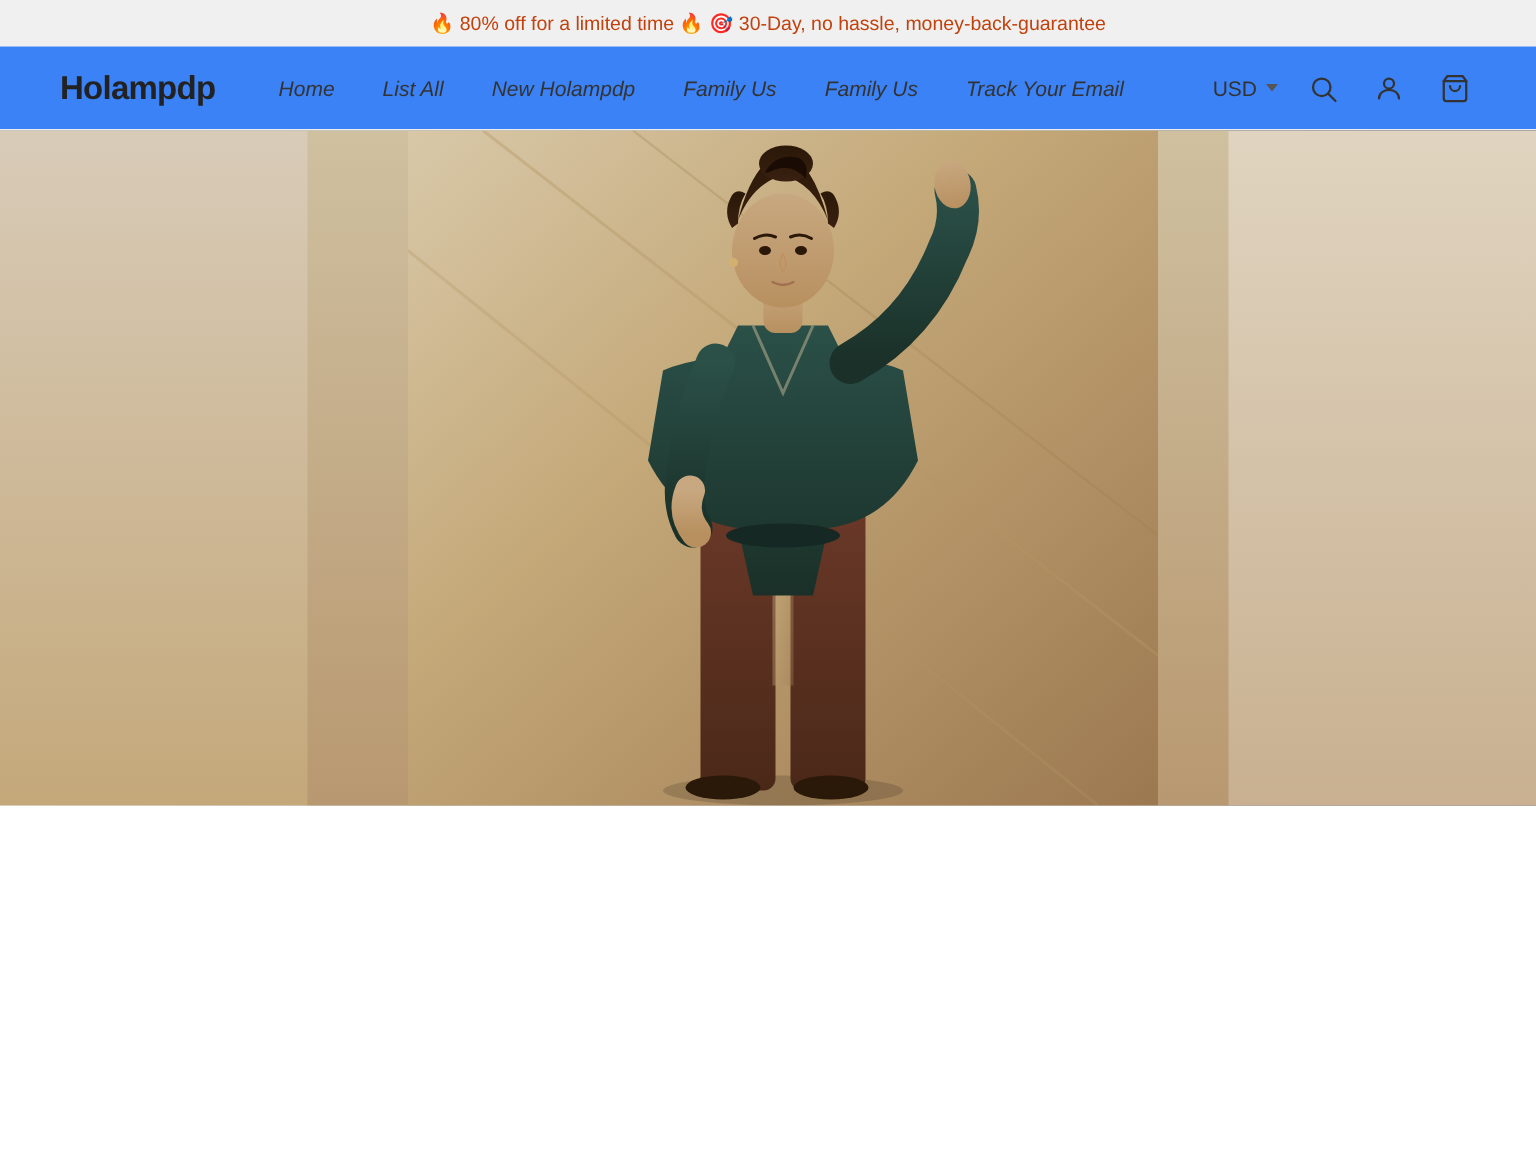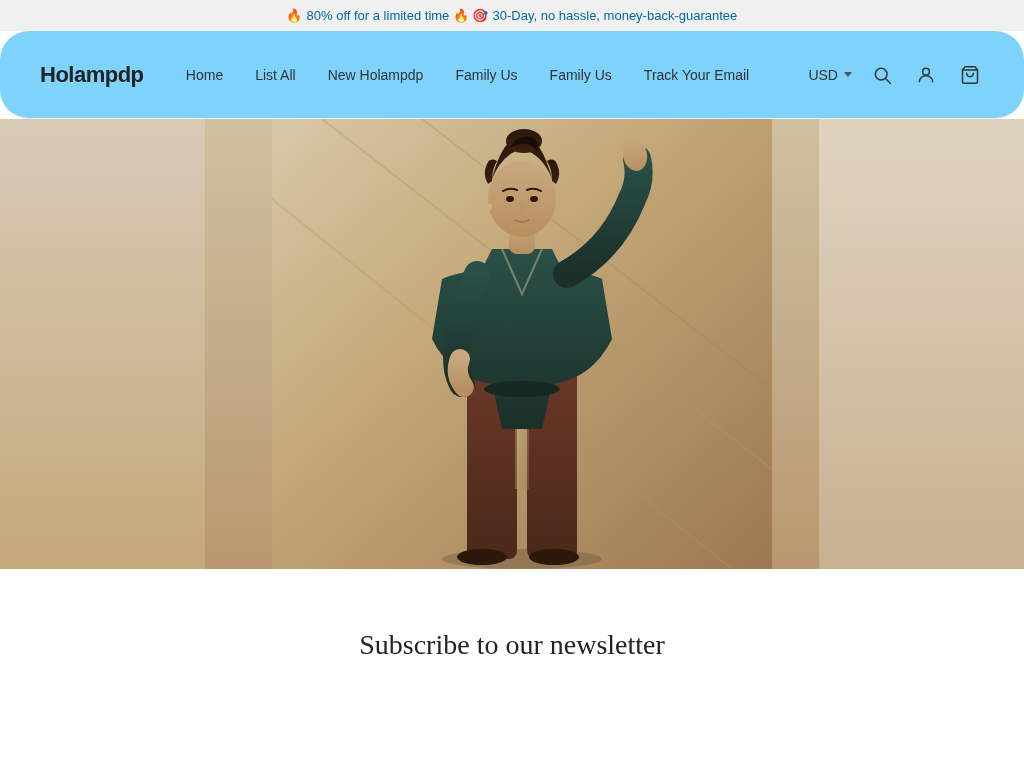--- a/index.html
+++ b/index.html
@@ -4,33 +4,32 @@
   <style>
     * { margin: 0; padding: 0; box-sizing: border-box; }
     body { font-family: -apple-system, BlinkMacSystemFont, 'Segoe UI', sans-serif; background: #fff; width: 1024px; }
 
     
     .announcement-bar {
       background: #f0f0f0;
       text-align: center;
       padding: 8px 16px;
       font-size: 13px;
-      color: #0369a1;
+      color: #c2410c;
     }
 
     
     .header {
       display: flex;
       align-items: center;
       justify-content: space-between;
       padding: 0 40px;
-      height: 88px;
+      height: 56px;
       border-bottom: 1px solid #eee;
-      background: #7dd3fc;
-      border-radius: 29px;
+      background: #3b82f6;
     }
 
     .logo {
       font-size: 22px;
       font-weight: 700;
       color: #222;
       letter-spacing: -0.5px;
       text-decoration: none;
     }
 
@@ -38,20 +37,21 @@
       display: flex;
       align-items: center;
       gap: 32px;
     }
 
     .nav-link {
       font-size: 14px;
       color: #333;
       text-decoration: none;
       cursor: pointer;
+      font-style: italic;
     }
 
     .header-right {
       display: flex;
       align-items: center;
       gap: 16px;
       margin-left: 17px;
     }
 
     .currency-selector {
@@ -309,14 +309,13 @@
     <path d="M243 101 Q250 105 257 101" stroke="#a07050" stroke-width="1.5" fill="none" stroke-linecap="round"></path>
 
     <circle cx="217" cy="88" r="3" fill="#d4b070"></circle>
 
     <ellipse cx="210" cy="438" rx="25" ry="8" fill="#2a1808"></ellipse>
     <ellipse cx="282" cy="438" rx="25" ry="8" fill="#2a1808"></ellipse>
   </svg>
 </section>
 
 <section class="newsletter-section">
-  <h2 class="newsletter-title">Subscribe to our newsletter</h2>
 </section>
 
 </body></html>

